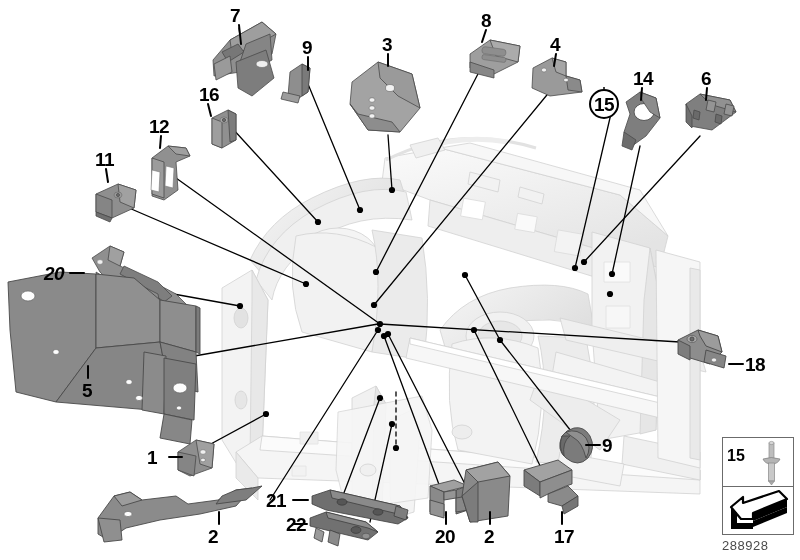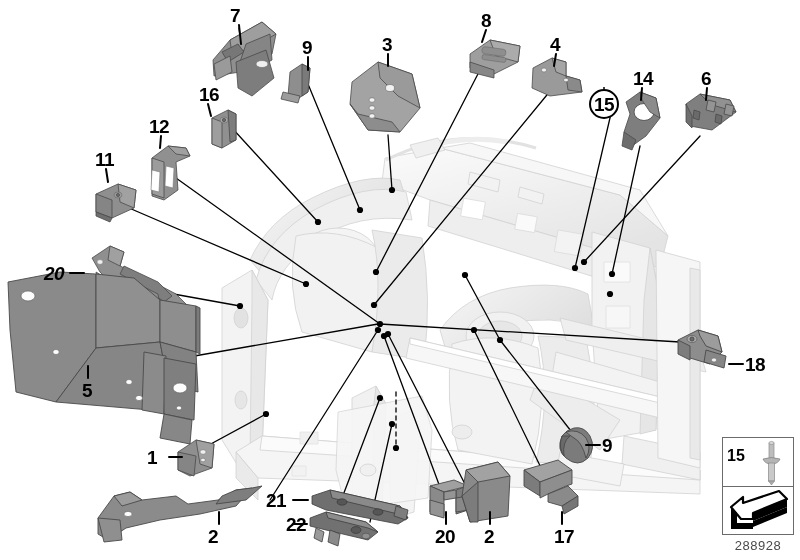--- a/index.html
+++ b/index.html
@@ -44,21 +44,20 @@
   #legend .legnum{
     position:absolute;left:4px;top:9px;
     font-size:16px;font-weight:bold;color:#000;
     font-family:"Liberation Sans", sans-serif;
   }
   #legend svg{position:absolute;left:0;top:0;}
   #diagnum{
     position:absolute;
     left:722px;top:538px;
     width:72px;
-    text-align:center;
     font-size:13px;
     color:#4a4a4a;
     font-family:"Liberation Sans", sans-serif;
     letter-spacing:0.5px;
   }
 </style>
 </head>
 <body>
 
 <div id="stage">

